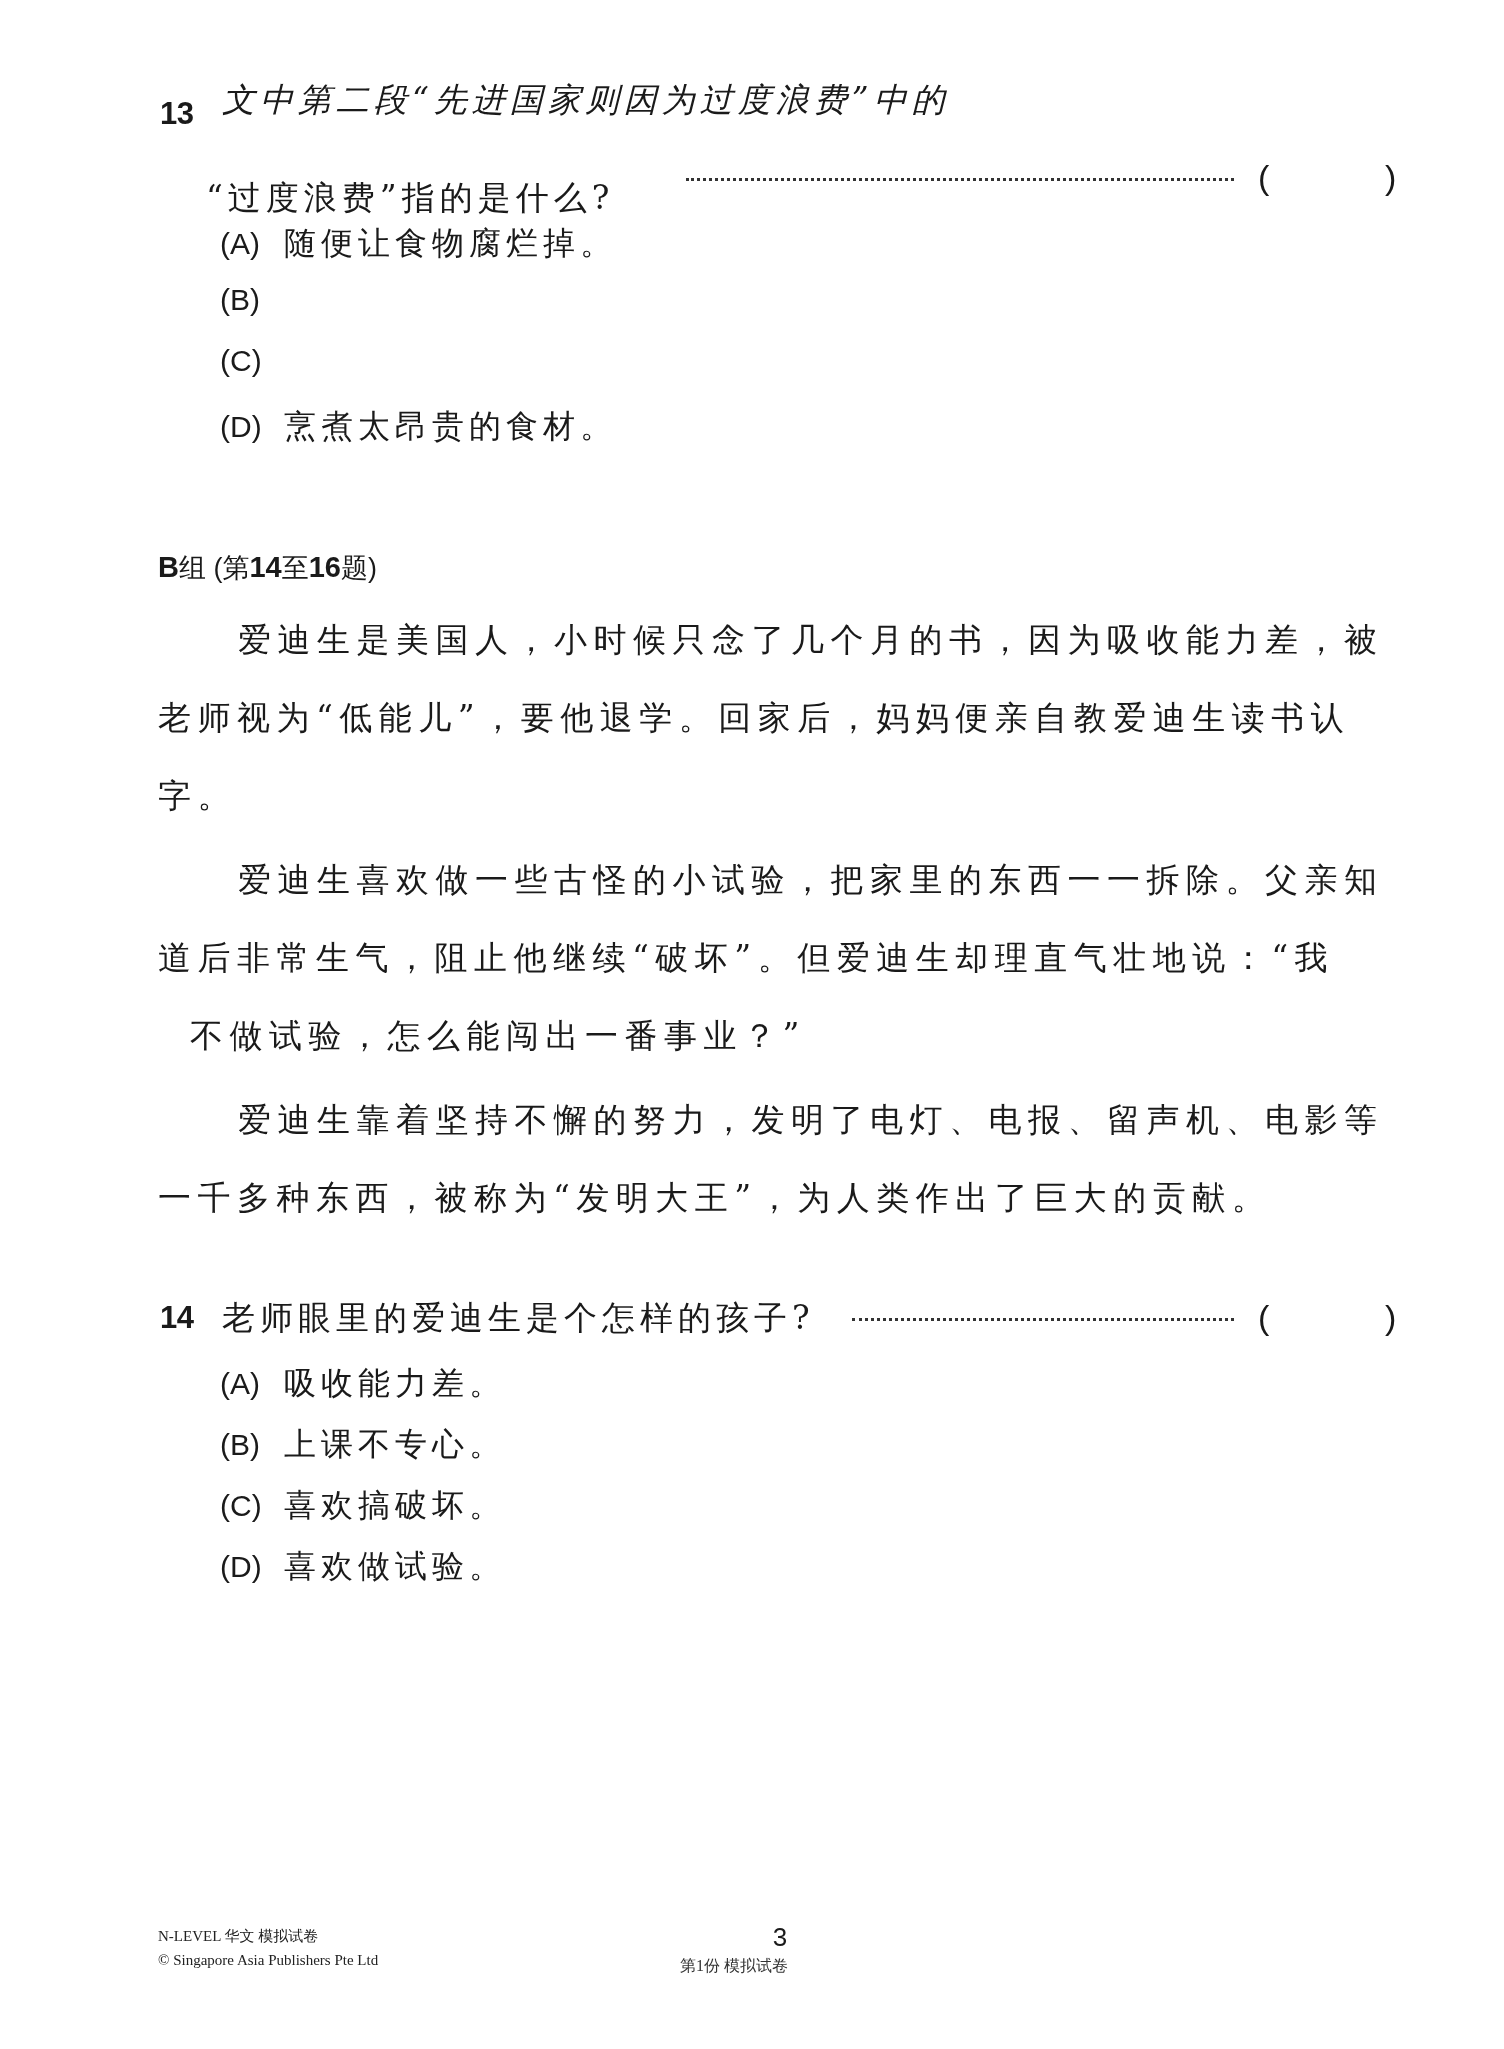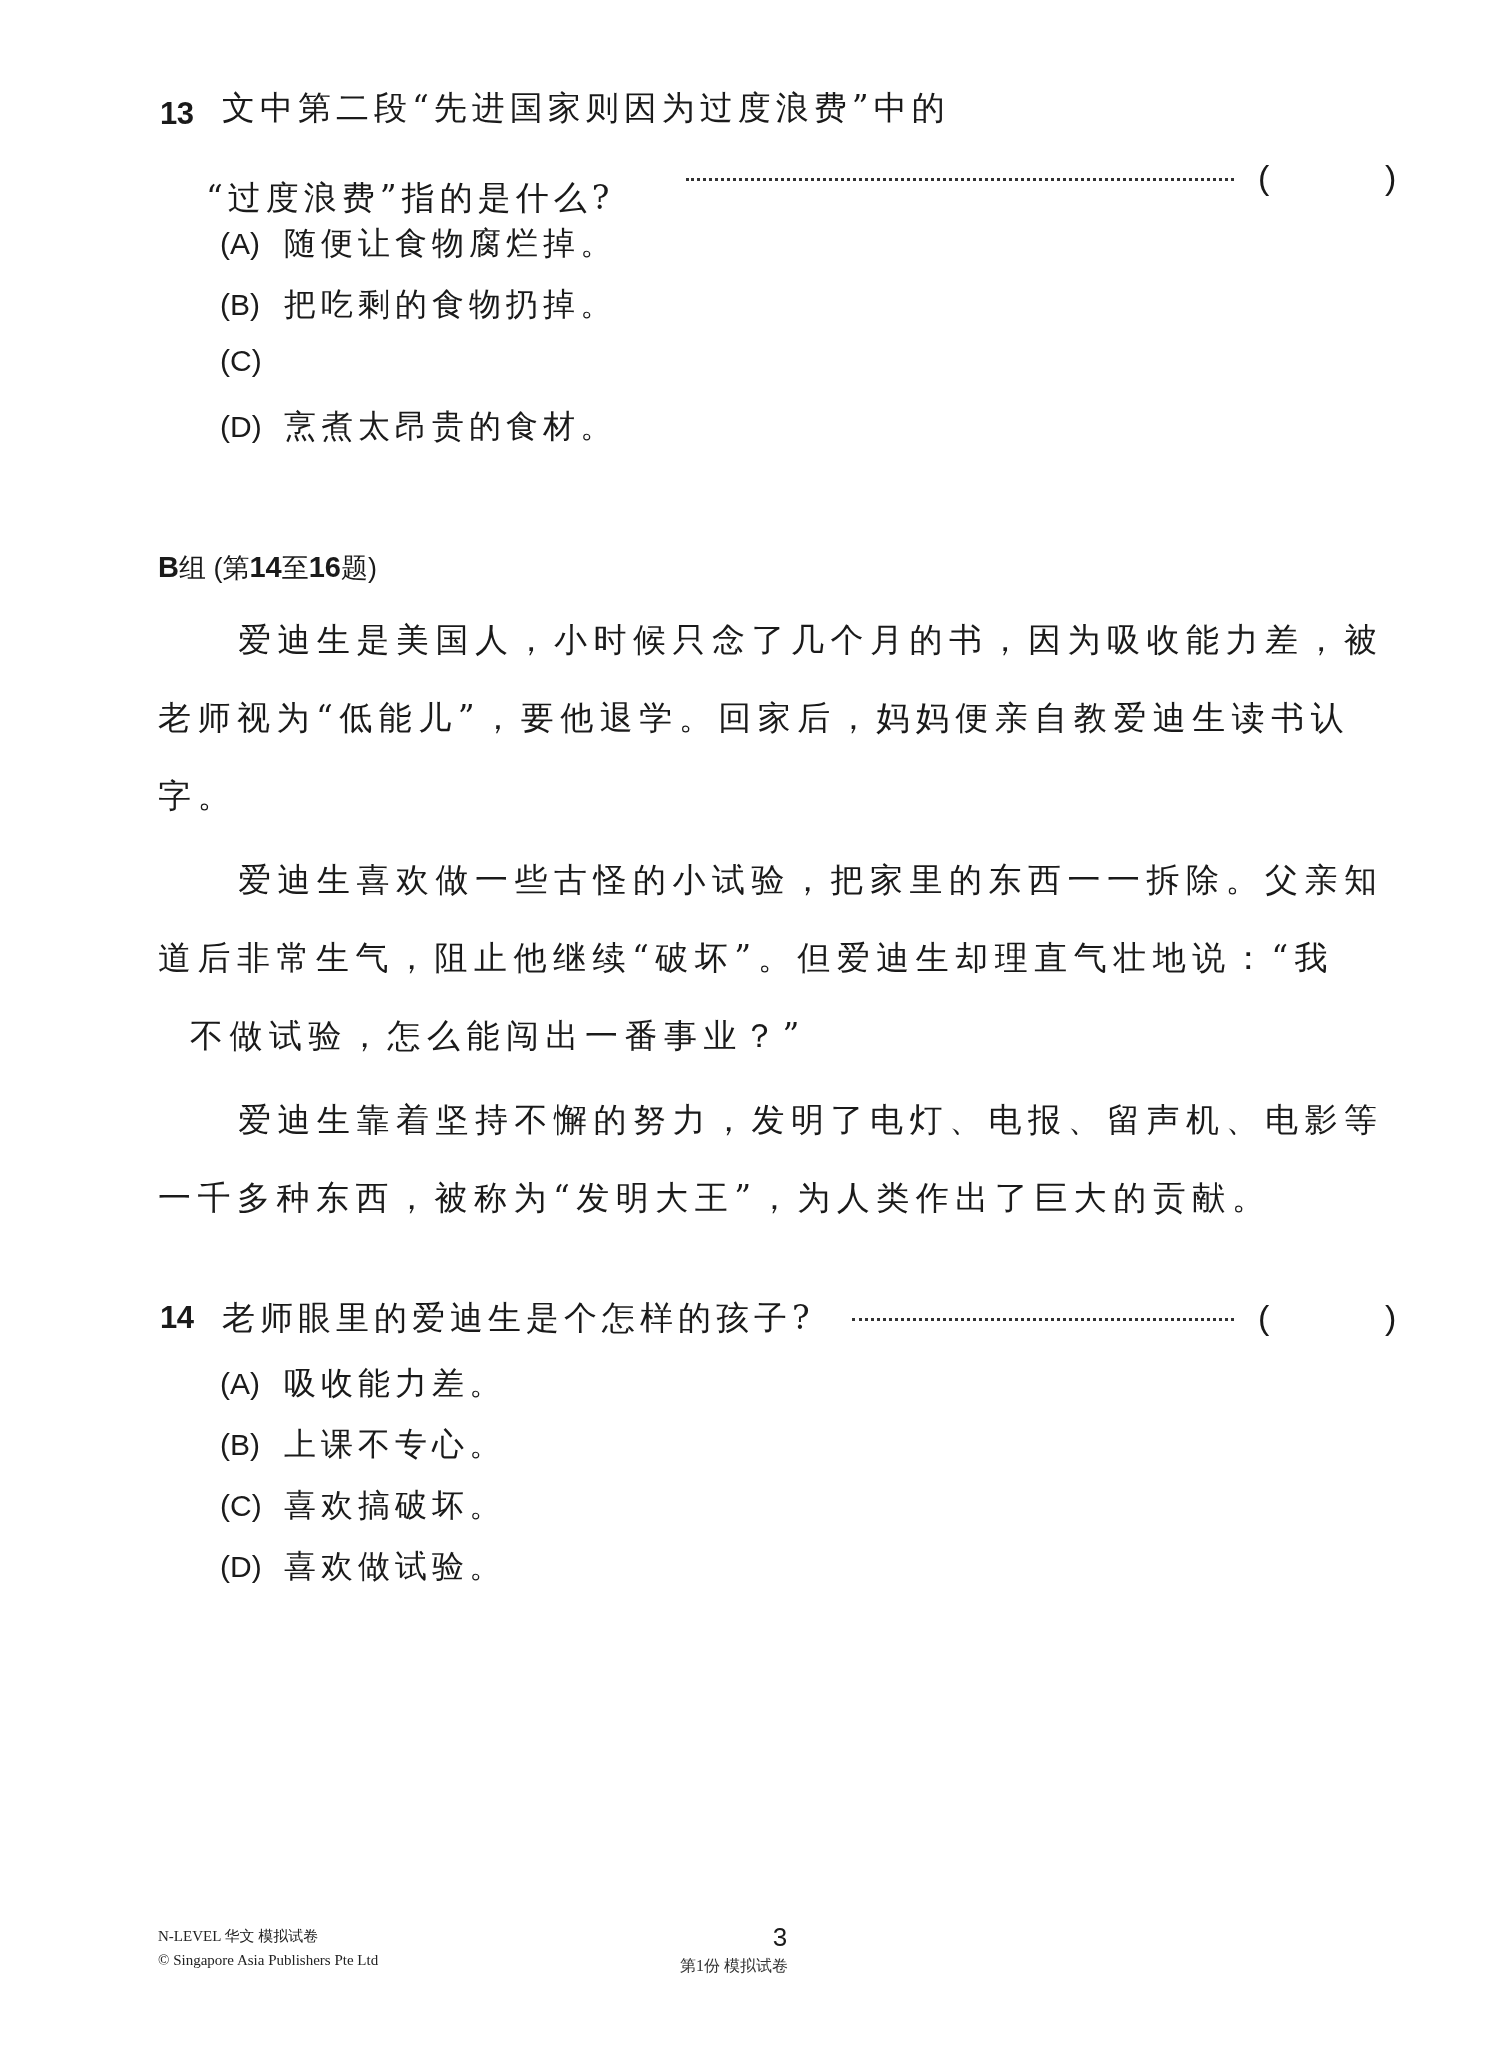--- a/index.html
+++ b/index.html
@@ -89,34 +89,33 @@
       font-family: "Liberation Serif", "DejaVu Serif", serif;
       font-size: 16px;
       width: 200px;
       color: #333;
     }
   </style>
 </head>
 <body>
 
 <div class="abs q-num" style="left:160px; top:96px;">13</div>
-<div class="abs q-text" style="left:222px; top:86px;">文中第二段“先进国家则因为过度浪费”中的</div>
+<div class="abs q-text" style="left:222px; top:78px;font-style:italic;">文中第二段“先进国家则因为过度浪费”中的</div>
 <div class="abs q-text" style="left:206px; top:156px;margin-top:20px;">“过度浪费”指的是什么?</div>
 <div class="abs dots" style="left:686px; top:178px; width:548px;"></div>
 <div class="abs paren" style="left:1258px; top:158px;">(</div>
 <div class="abs" style="left:1278px; top:160px; width:100px; height:40px;"></div>
 <div class="abs paren" style="left:1385px; top:158px;">)</div>
 
 <div class="abs opt" style="left:220px; top:222px;">
   <span class="opt-letter">(A)</span>
   <span class="opt-text">随便让食物腐烂掉。</span>
 </div>
 <div class="abs opt" style="left:220px; top:283px;">
   <span class="opt-letter">(B)</span>
-  <span class="opt-text">把吃剩的食物扔掉。</span>
 </div>
 <div class="abs opt" style="left:220px; top:344px;">
   <span class="opt-letter">(C)</span>
 </div>
 <div class="abs opt" style="left:220px; top:405px;">
   <span class="opt-letter">(D)</span>
   <span class="opt-text">烹煮太昂贵的食材。</span>
 </div>
 
 <div class="abs section-head" style="left:158px; top:550px;">

